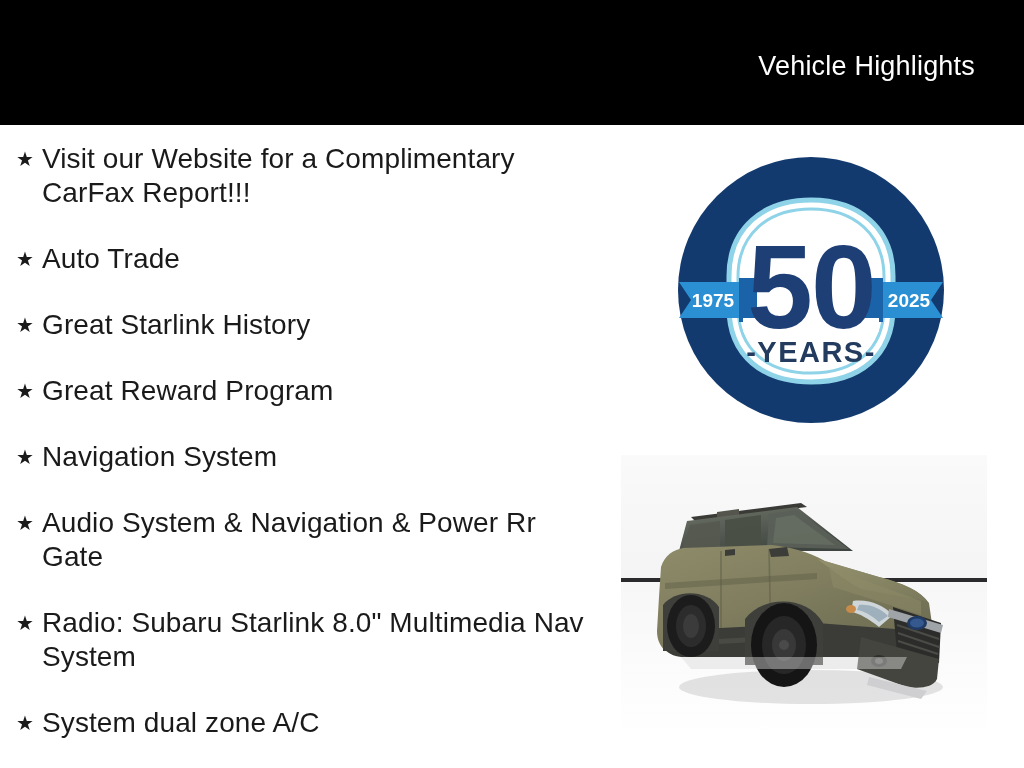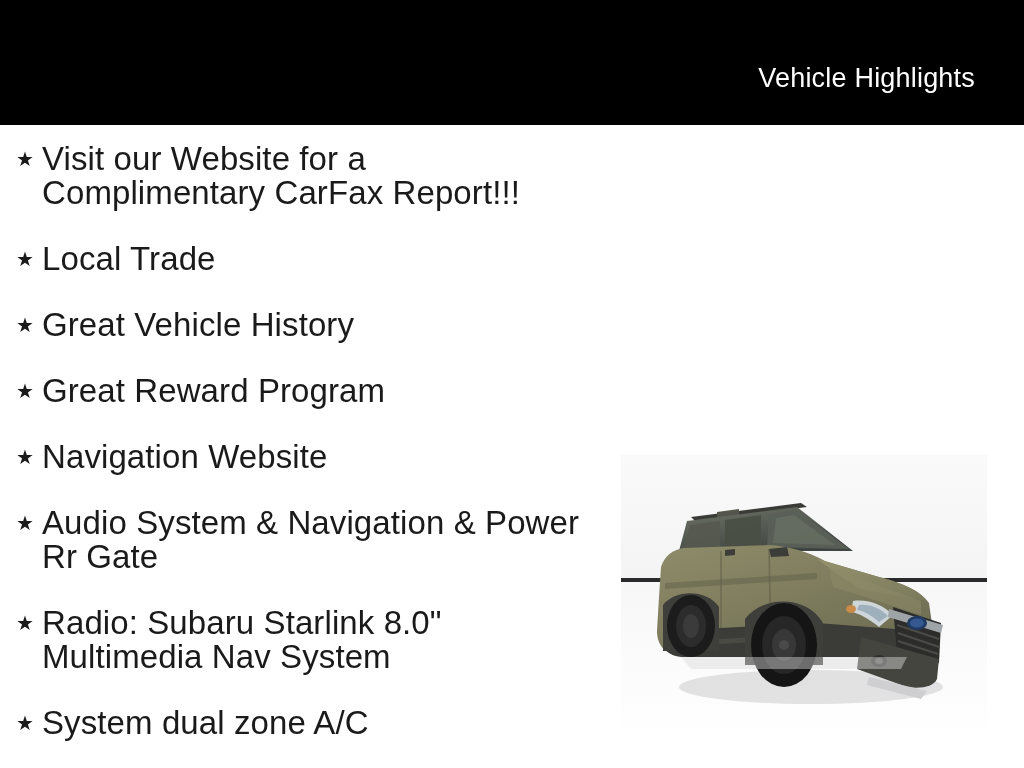--- a/index.html
+++ b/index.html
@@ -28,21 +28,20 @@
   .header-title {
     position: absolute;
     right: 49px;
     top: 50px;
     color: #ffffff;
     font-size: 27px;
     font-weight: 400;
     letter-spacing: 0.2px;
     line-height: 32px;
     white-space: nowrap;
-    margin-top: 12px;
   }
 
   
   .content {
     position: absolute;
     left: 0;
     top: 125px;
     width: 1024px;
     height: 643px;
   }
@@ -72,21 +71,21 @@
     color: #1a1a1a;
     font-size: 20px;
     line-height: 34px;
     text-align: left;
     padding-left: 2px;
     box-sizing: border-box;
   }
   .highlight-text {
     flex: 1 1 auto;
     color: #1a1a1a;
-    font-size: 33px;
+    font-size: 28px;
     line-height: 34px;
     font-weight: 400;
     letter-spacing: 0.1px;
   }
 
   
   .logo-wrap {
     position: absolute;
     left: 677px;
     top: 31px;
@@ -126,55 +125,95 @@
 
   <ul class="highlights-list">
 
     <li class="highlight-item">
       <span class="star-icon">★</span>
       <span class="highlight-text">Visit our Website for a Complimentary CarFax Report!!!</span>
     </li>
 
     <li class="highlight-item">
       <span class="star-icon">★</span>
-      <span class="highlight-text">Local Trade</span>
-    </li>
-
-    <li class="highlight-item">
-      <span class="star-icon">★</span>
-      <span class="highlight-text">Great Vehicle History</span>
+      <span class="highlight-text">Auto Trade</span>
+    </li>
+
+    <li class="highlight-item">
+      <span class="star-icon">★</span>
+      <span class="highlight-text">Great Starlink History</span>
     </li>
 
     <li class="highlight-item">
       <span class="star-icon">★</span>
       <span class="highlight-text">Great Reward Program</span>
     </li>
 
     <li class="highlight-item">
       <span class="star-icon">★</span>
-      <span class="highlight-text">Navigation Website</span>
+      <span class="highlight-text">Navigation System</span>
     </li>
 
     <li class="highlight-item">
       <span class="star-icon">★</span>
       <span class="highlight-text">Audio System &amp; Navigation &amp; Power Rr Gate</span>
     </li>
 
     <li class="highlight-item">
       <span class="star-icon">★</span>
       <span class="highlight-text">Radio: Subaru Starlink 8.0" Multimedia Nav System</span>
     </li>
 
     <li class="highlight-item">
       <span class="star-icon">★</span>
       <span class="highlight-text">System dual zone A/C</span>
     </li>
 
   </ul>
 
+  <div class="logo-wrap">
+    <svg class="logo-svg" viewBox="0 0 268 268" xmlns="http://www.w3.org/2000/svg">
+
+      <circle cx="134" cy="134" r="133" fill="#133a6e"></circle>
+
+      <path d="M 52 120
+               C 52 72, 86 44, 134 44
+               C 182 44, 216 72, 216 120
+               L 216 152
+               C 216 200, 182 226, 134 226
+               C 86 226, 52 200, 52 152
+               Z" fill="#ffffff" stroke="#8fd3e8" stroke-width="5"></path>
+      <path d="M 61 121
+               C 61 78, 91 53, 134 53
+               C 177 53, 207 78, 207 121
+               L 207 151
+               C 207 194, 177 217, 134 217
+               C 91 217, 61 194, 61 151
+               Z" fill="none" stroke="#8fd3e8" stroke-width="3"></path>
+
+      <g>
+        <path d="M 2 126 L 72 126 L 72 162 L 2 162 L 14 144 Z" fill="#2b8fd4"></path>
+        <path d="M 62 122 L 80 122 L 80 166 L 62 166 Z" fill="#1a63a8"></path>
+        <text x="36" y="151" font-family="Liberation Sans, sans-serif" font-size="19" font-weight="bold" fill="#ffffff" text-anchor="middle">1975</text>
+      </g>
+
+      <g>
+        <path d="M 266 126 L 196 126 L 196 162 L 266 162 L 254 144 Z" fill="#2b8fd4"></path>
+        <path d="M 206 122 L 188 122 L 188 166 L 206 166 Z" fill="#1a63a8"></path>
+        <text x="232" y="151" font-family="Liberation Sans, sans-serif" font-size="19" font-weight="bold" fill="#ffffff" text-anchor="middle">2025</text>
+      </g>
+
+      <path d="M 66 162 L 80 162 L 80 176 L 66 176 Z" fill="#ffffff"></path>
+      <path d="M 202 162 L 188 162 L 188 176 L 202 176 Z" fill="#ffffff"></path>
+
+      <text x="134" y="172" font-family="Liberation Sans, sans-serif" font-size="118" font-weight="bold" fill="#1d3f75" text-anchor="middle" letter-spacing="-2">50</text>
+
+      <text x="134" y="206" font-family="Liberation Sans, sans-serif" font-size="29" font-weight="bold" fill="#223b5e" text-anchor="middle" letter-spacing="1.5">-YEARS-</text>
+    </svg>
+  </div>
 
   <div class="vehicle-photo">
     <svg class="vehicle-svg" viewBox="0 0 366 283" xmlns="http://www.w3.org/2000/svg">
       <defs>
         <linearGradient id="studioBg" x1="0" y1="0" x2="0" y2="1">
           <stop offset="0%" stop-color="#fafafb"></stop>
           <stop offset="100%" stop-color="#ececed"></stop>
         </linearGradient>
         <linearGradient id="floorG" x1="0" y1="0" x2="0" y2="1">
           <stop offset="0%" stop-color="#f7f7f8"></stop>

